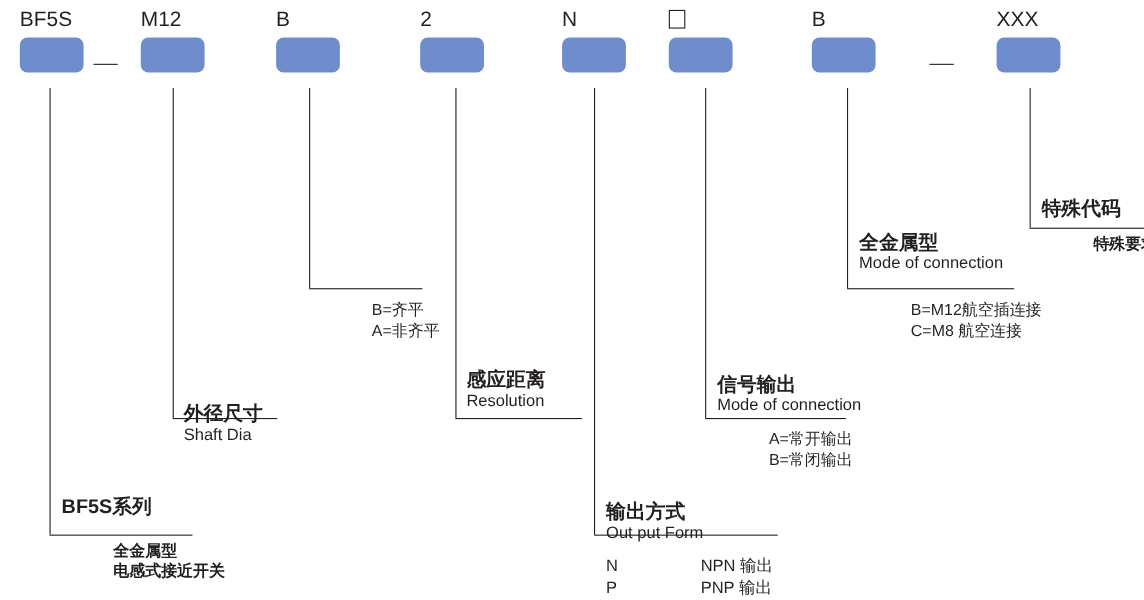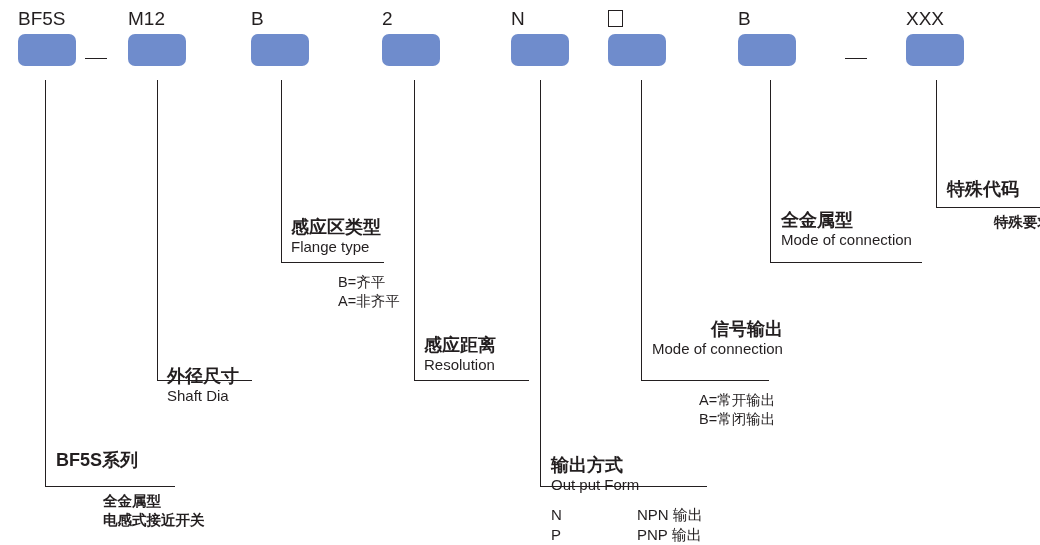--- a/index.html
+++ b/index.html
@@ -183,24 +183,20 @@
   <div class="ann" style="left:56px; top:492px;">
     <div class="opt cnbold">全金属型</div>
     <div class="opt cnbold">电感式接近开关</div>
   </div>
 
   <div class="ann" style="left:167px; top:336px;margin-top:31px;">
     <div class="head-cn">外径尺寸</div>
     <div class="head-en">Shaft Dia</div>
   </div>
 
-  <div class="ann" style="left:291px; top:218px;">
-    <div class="head-cn">感应区类型</div>
-    <div class="head-en">Flange type</div>
-  </div>
   <div class="ann" style="left:424px; top:336px;">
     <div class="head-cn">感应距离</div>
     <div class="head-en">Resolution</div>
   </div>
 
   <div class="ann opts" style="left:291px; top:268px;">
     <div class="opt">B=齐平</div>
     <div class="opt">A=非齐平</div>
   </div>
 
@@ -212,33 +208,37 @@
     <div class="optrow">
       <div class="c1">N</div>
       <div class="c2">NPN 输出</div>
     </div>
     <div class="optrow">
       <div class="c1">P</div>
       <div class="c2">PNP 输出</div>
     </div>
   </div>
 
-  <div class="ann" style="left:652px; top:320px;text-align:right;">
+  <div class="ann" style="left:652px; top:340px;">
     <div class="head-cn">信号输出</div>
     <div class="head-en">Mode of connection</div>
   </div>
   <div class="ann opts" style="left:652px; top:386px;">
     <div class="opt">A=常开输出</div>
     <div class="opt">B=常闭输出</div>
   </div>
 
   <div class="ann" style="left:781px; top:211px;">
     <div class="head-cn">全金属型</div>
     <div class="head-en">Mode of connection</div>
   </div>
+  <div class="ann opts" style="left:781px; top:268px;">
+    <div class="opt">B=M12航空插连接</div>
+    <div class="opt">C=M8  航空连接</div>
+  </div>
 
   <div class="ann" style="left:947px; top:180px;">
     <div class="head-cn">特殊代码</div>
   </div>
   <div class="ann" style="left:947px; top:213px;">
     <div class="opt cnbold">特殊要求</div>
   </div>
 
 </div>
 

